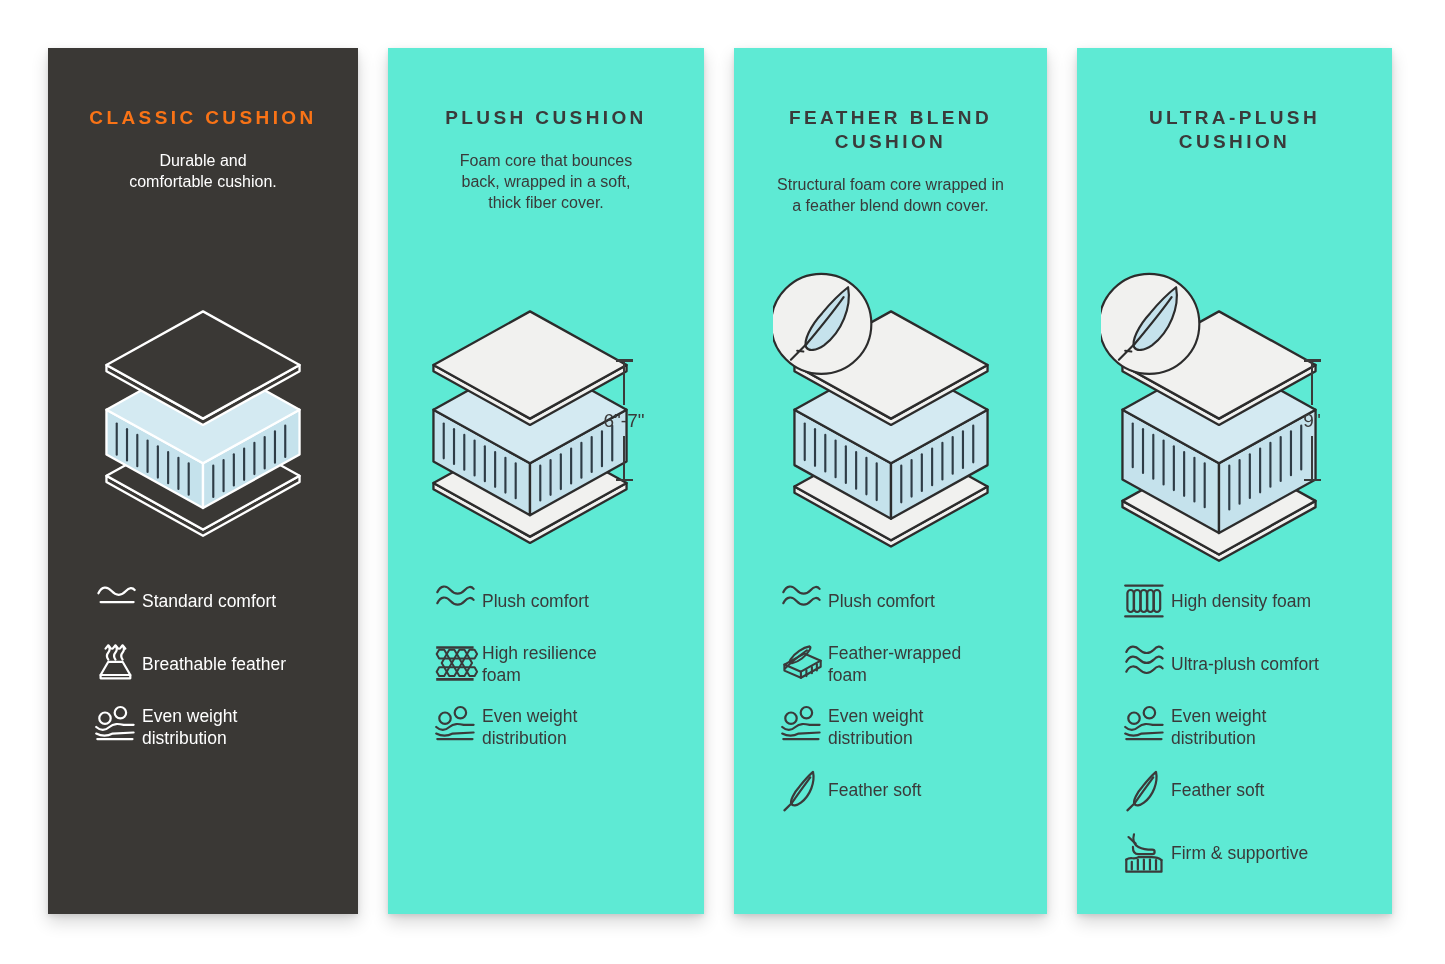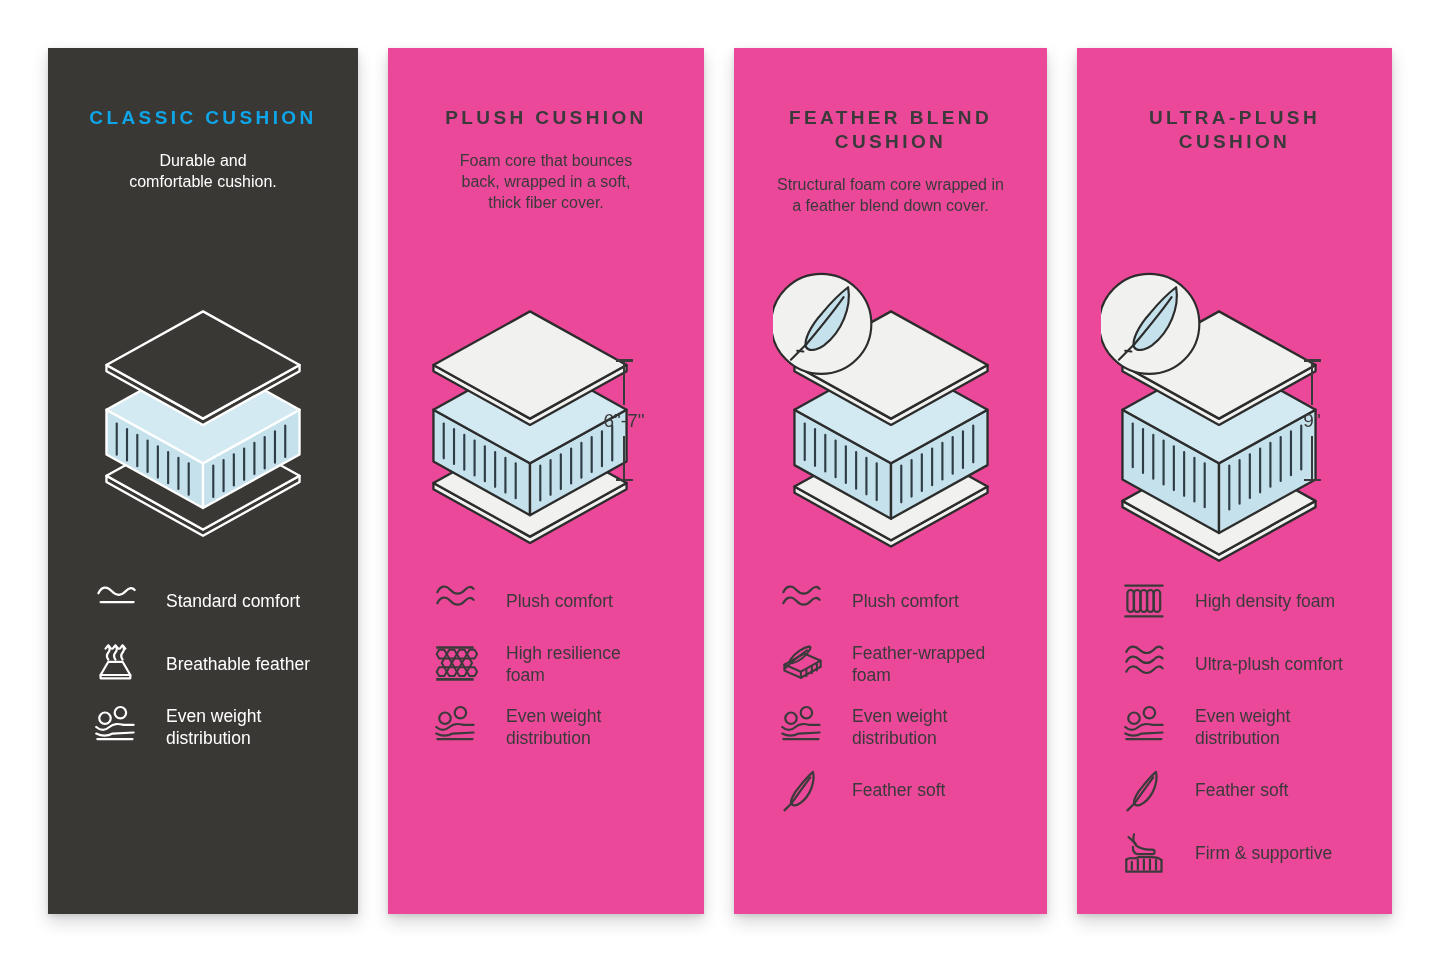--- a/index.html
+++ b/index.html
@@ -4,49 +4,49 @@
 <style>
   html,body{margin:0;padding:0;}
   body{
     width:1445px;height:964px;background:#ffffff;overflow:hidden;
     font-family:"Liberation Sans","DejaVu Sans",sans-serif;
     -webkit-font-smoothing:antialiased;
   }
   .board{display:flex;gap:30px;padding:48px 0 0 48px;align-items:flex-start;}
   .column{
     height:866px;box-sizing:border-box;padding:58px 24px 0;
-    background:#ec4899;color:#3a3a3a;
+    background:#5eead4;color:#3a3a3a;
     box-shadow:0 8px 16px rgba(0,0,0,.16),0 2px 5px rgba(0,0,0,.10);
     position:relative;flex:0 0 auto;
   }
   .column.dark{background:#3a3835;color:#ffffff;}
   .c0{width:310px;}.c1{width:316px;}.c2{width:313px;}.c3{width:315px;}
   .header{height:162px;text-align:center;}
   .title{
     margin:0 0 20px;font-size:19px;font-weight:bold;letter-spacing:3.4px;
     line-height:1.25;white-space:pre-line;color:inherit;
   }
-  .column.dark .title{color:#0ea5e9;}
+  .column.dark .title{color:#f97316;}
   .desc{
     margin:0 auto;font-size:16px;line-height:1.33;white-space:pre-line;
     max-width:272px;
   }
   .illus{position:relative;height:290px;margin-top:4px;}
   .cushion{display:block;width:236px;height:304px;margin:0 auto;}
   .cushion.shift-left{transform:translateX(-16px);}
   .measure{
     position:absolute;top:87px;right:26px;height:122px;width:60px;
     display:flex;flex-direction:column;align-items:center;color:#3a3a3a;
   }
   .measure .cap{width:17px;height:2.5px;background:currentColor;flex:0 0 auto;}
   .measure .mline{width:2.5px;flex:1 1 auto;background:currentColor;}
   .measure .mlabel{font-size:19px;line-height:1;padding:6px 0;white-space:nowrap;}
   .features{list-style:none;margin:16px 0 0;padding:0 0 0 18px;}
   .feature{
-    display:flex;align-items:center;gap:24px;min-height:46px;margin-bottom:17px;
+    display:flex;align-items:center;min-height:46px;margin-bottom:17px;
   }
   .fi{width:52px;height:44px;flex:0 0 52px;color:inherit;}
   .fi *{vector-effect:non-scaling-stroke;}
   .flabel{font-size:17.5px;line-height:1.28;white-space:pre-line;}
   svg.defs{position:absolute;width:0;height:0;}
 </style>
 </head>
 <body>
 
 <svg class="defs" aria-hidden="true">

